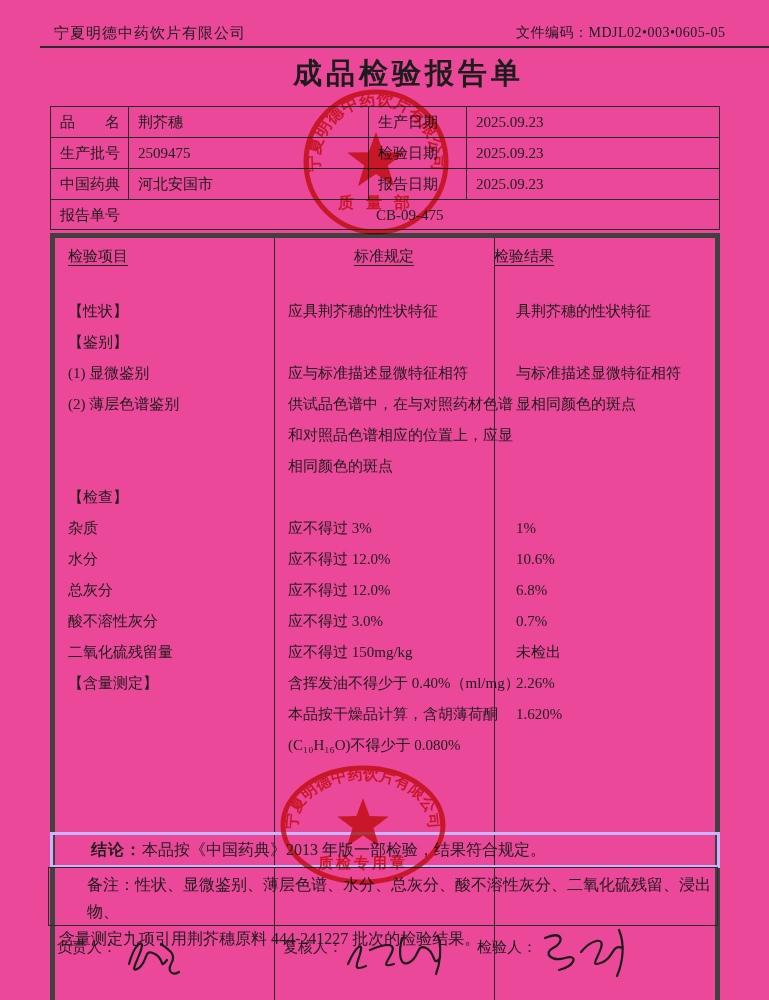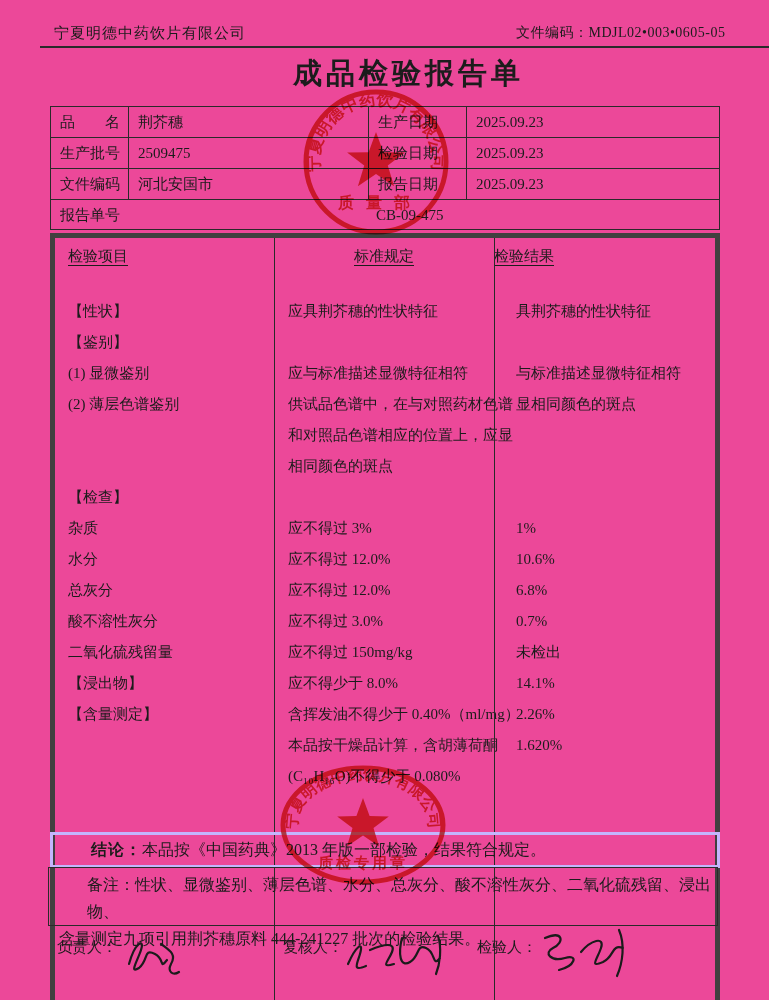--- a/index.html
+++ b/index.html
@@ -71,21 +71,21 @@
       <div class="ic lab2">生产日期</div>
       <div class="ic val2">2025.09.23</div>
     </div>
     <div class="irow">
       <div class="ic lab1">生产批号</div>
       <div class="ic val1">2509475</div>
       <div class="ic lab2">检验日期</div>
       <div class="ic val2">2025.09.23</div>
     </div>
     <div class="irow">
-      <div class="ic lab1">文件编码</div>
+      <div class="ic lab1">中国药典</div>
       <div class="ic val1">河北安国市</div>
       <div class="ic lab2">报告日期</div>
       <div class="ic val2">2025.09.23</div>
     </div>
     <div class="irow last" style="position:relative;">
       <div class="ic lab1">报告单号</div>
       <div class="repno">CB-09-475</div>
     </div>
   </div>
 
@@ -151,25 +151,20 @@
       </div>
     <div class="trow">
         <div class="c1">酸不溶性灰分</div>
         <div class="c2">应不得过 3.0%</div>
         <div class="c3">0.7%</div>
       </div>
     <div class="trow">
         <div class="c1">二氧化硫残留量</div>
         <div class="c2">应不得过 150mg/kg</div>
         <div class="c3">未检出</div>
-      </div>
-    <div class="trow">
-        <div class="c1">【浸出物】</div>
-        <div class="c2">应不得少于 8.0%</div>
-        <div class="c3">14.1%</div>
       </div>
     <div class="trow">
         <div class="c1">【含量测定】</div>
         <div class="c2">含挥发油不得少于 0.40%（ml/mg）</div>
         <div class="c3">2.26%</div>
       </div>
     <div class="trow">
         <div class="c1"></div>
         <div class="c2">本品按干燥品计算，含胡薄荷酮</div>
         <div class="c3">1.620%</div>

